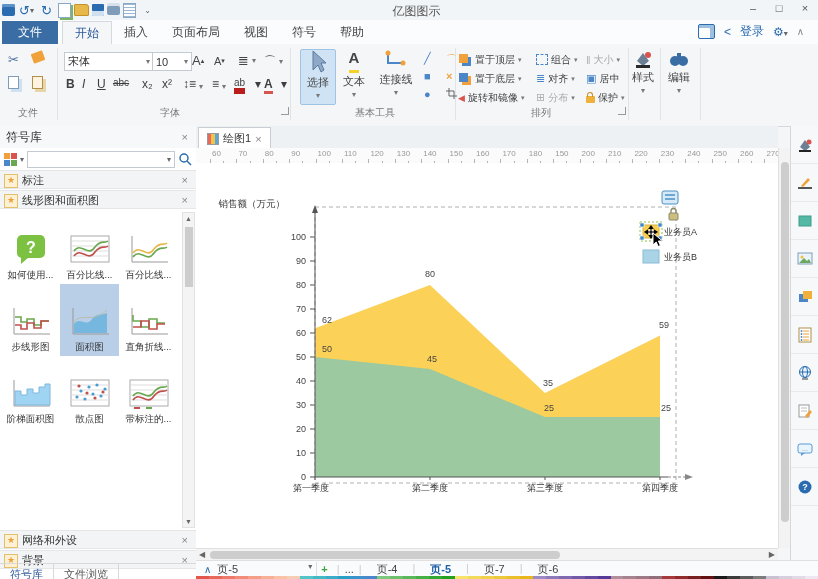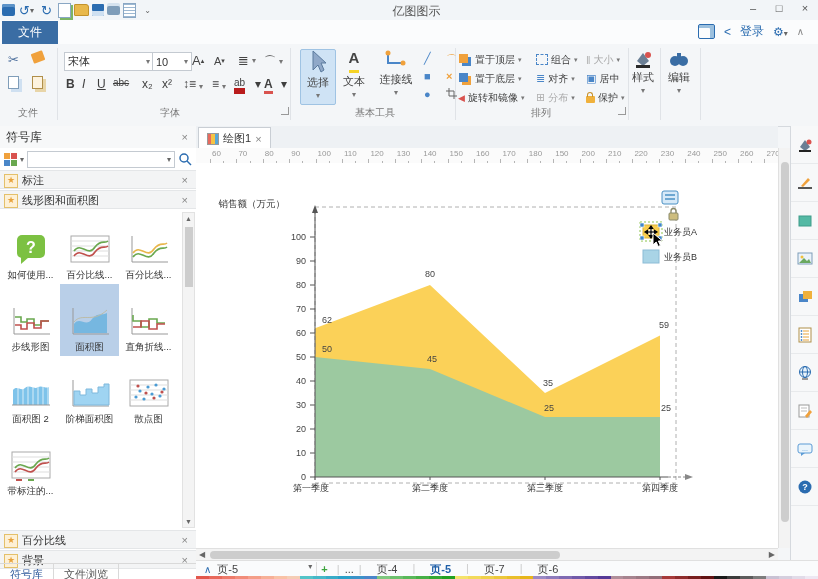--- a/index.html
+++ b/index.html
@@ -139,20 +139,28 @@
     <div id="title" class="abs">亿图图示</div>
     <div id="wincontrols" class="abs">
       <span class="wbtn">–</span>
       <span class="wbtn">□</span>
       <span class="wbtn">×</span>
     </div>
   </div>
 
   <div id="menurow" class="abs">
     <div id="filetab" class="abs">文件</div>
+    <div id="menutabs" class="abs">
+        <div class="mtab active">开始</div>
+        <div class="mtab">插入</div>
+        <div class="mtab">页面布局</div>
+        <div class="mtab">视图</div>
+        <div class="mtab">符号</div>
+        <div class="mtab">帮助</div>
+      </div>
     <div id="menuright" class="abs">
       <span class="mr-ic"></span>
       <span>&lt;</span>
       <span>登录</span>
       <span>⚙<span class="qcaret">▾</span></span>
       <span id="collapse-ribbon">∧</span>
     </div>
   </div>
 
   <div id="ribbon" class="abs">
@@ -381,34 +389,20 @@
         <div class="sym">
           <svg width="46" height="34" viewBox="0 0 46 34">
             <path d="M6,3 L6,29 L42,29" stroke="#999" fill="none"></path>
             <path d="M7,10 v6 h8 v6 h8 v-8 h8 v4 h8" stroke="#6aa84f" fill="none" stroke-width="1.6"></path>
             <path d="M7,22 h8 v-6 h8 v8 h8 v-5 h8" stroke="#c0504d" fill="none" stroke-width="1.6"></path>
           </svg>
           <div class="lbl">直角折线...</div>
         </div>
         <div class="sym">
           <svg width="46" height="34" viewBox="0 0 46 34">
-            <path d="M5,28 L5,13 C9,8 13,15 17,11 C22,7 26,13 30,10 C34,8 38,12 41,10 L41,28 Z" fill="#7ec3ea"></path>
-            <line x1="10" y1="8" x2="10" y2="28" stroke="#fff" opacity="0.7"></line>
-            <line x1="15" y1="8" x2="15" y2="28" stroke="#fff" opacity="0.7"></line>
-            <line x1="20" y1="8" x2="20" y2="28" stroke="#fff" opacity="0.7"></line>
-            <line x1="25" y1="8" x2="25" y2="28" stroke="#fff" opacity="0.7"></line>
-            <line x1="30" y1="8" x2="30" y2="28" stroke="#fff" opacity="0.7"></line>
-            <line x1="35" y1="8" x2="35" y2="28" stroke="#fff" opacity="0.7"></line>
-            <line x1="40" y1="8" x2="40" y2="28" stroke="#fff" opacity="0.7"></line>
-            <line x1="4" y1="28" x2="42" y2="28" stroke="#999"></line>
-          </svg>
-          <div class="lbl">面积图 2</div>
-        </div>
-        <div class="sym">
-          <svg width="46" height="34" viewBox="0 0 46 34">
             <path d="M6,3 L6,29 L42,29" stroke="#999" fill="none"></path>
             <path d="M7,28 L7,14 L13,14 L13,18 L19,18 L19,12 L25,12 L25,16 L31,16 L31,10 L37,10 L37,7 L42,7 L42,28 Z" fill="#9fd4f2" stroke="#7fb8dc"></path>
           </svg>
           <div class="lbl">阶梯面积图</div>
         </div>
         <div class="sym">
           <svg width="46" height="34" viewBox="0 0 46 34">
             <rect x="4" y="3" width="38" height="26" fill="#fff" stroke="#aaa"></rect>
             <line x1="4" y1="8" x2="42" y2="8" stroke="#ddd"></line>
             <line x1="4" y1="13" x2="42" y2="13" stroke="#ddd"></line>
@@ -447,21 +441,21 @@
           <div class="lbl"></div>
         </div>
       </div>
     <div id="symscroll">
       <span class="sarrow" style="top:2px">▲</span>
       <span id="symthumb"></span>
       <span class="sarrow" style="bottom:2px">▼</span>
     </div>
     <div class="secrow" style="top:404px">
       <span class="star">★</span>
-      <span>百分比线</span>
+      <span>网络和外设</span>
       <span class="xbtn">×</span></div>
     <div class="secrow" style="top:424px">
       <span class="star">★</span>
       <span>背景</span>
       <span class="xbtn">×</span></div>
     <div id="sb-tabs">
         <div class="sbtab active">符号库</div>
         <div class="sbtab">文件浏览</div>
       </div>
   </div>

